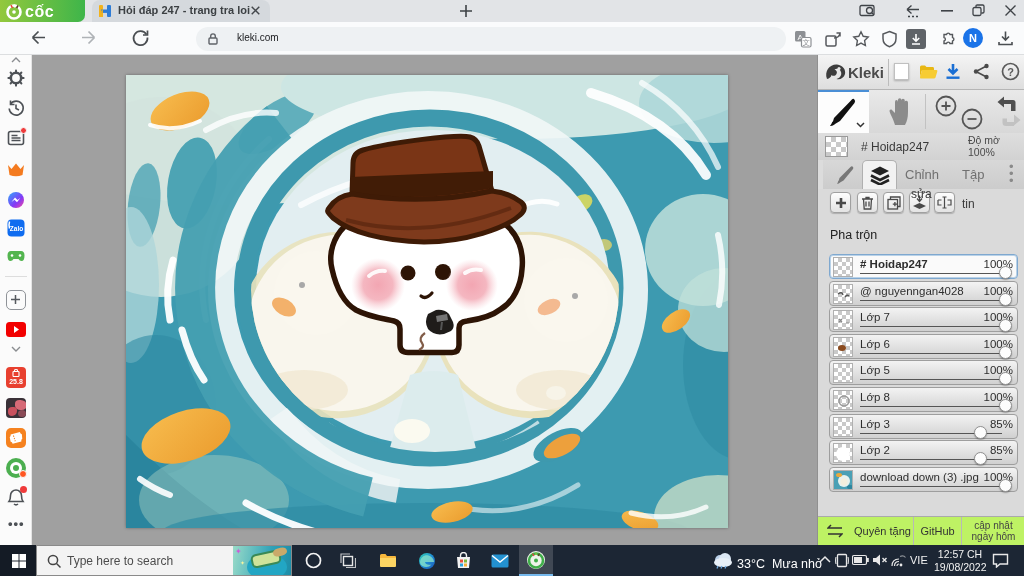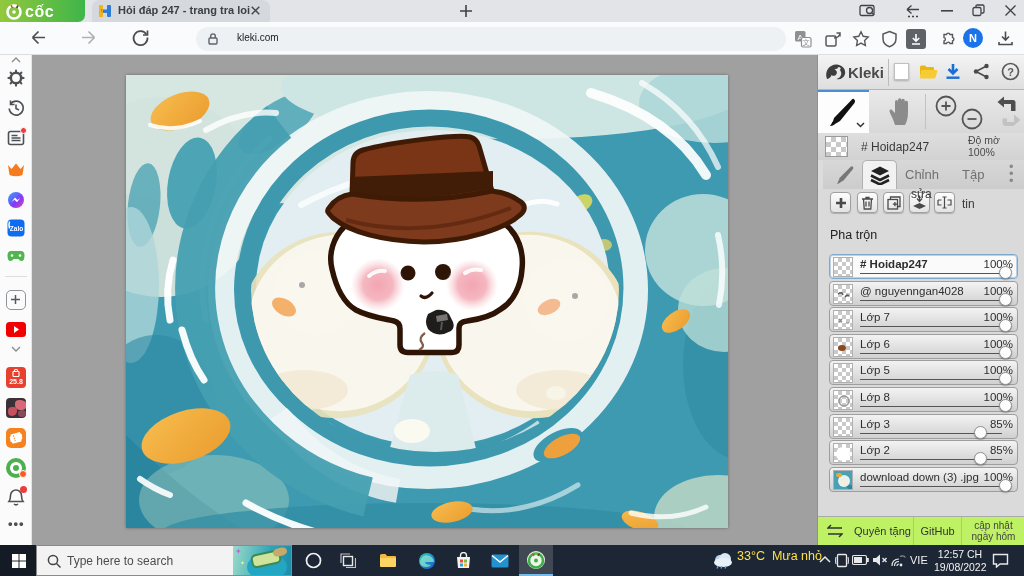--- a/index.html
+++ b/index.html
@@ -638,21 +638,21 @@
       <path d="M13.5 3.5 L12 6" stroke="#5a3b22" stroke-width="1.4"></path>
       <path d="M10 2.5 L10 5" stroke="#8cc63e" stroke-width="1.4"></path>
     </svg>
   </div>
   <svg class="abs" style="left:712px;top:7px" width="22" height="17" viewBox="0 0 22 17">
     <circle cx="8" cy="8" r="5" fill="#b9cfe8"></circle>
     <circle cx="13" cy="7" r="6" fill="#dbe7f4"></circle>
     <ellipse cx="11" cy="10.5" rx="9" ry="4.5" fill="#e8f0f8"></ellipse>
     <path d="M6 14 L5 16.5 M10 14 L9 16.5 M14 14 L13 16.5" stroke="#6fa8dc" stroke-width="1.3"></path>
   </svg>
-  <div class="abs" style="left:737px;top:4px;font-size:12.5px;color:#fde047">33°C&nbsp; Mưa nhỏ</div>
+  <div class="abs" style="left:737px;top:12px;font-size:12.5px;color:#ffffff">33°C&nbsp; Mưa nhỏ</div>
   <svg class="abs" style="left:819px;top:10px" width="12" height="9" viewBox="0 0 12 9">
       <path d="M1 7 L6 2 L11 7" stroke="#e8e8e8" stroke-width="1.5" fill="none"></path>
     </svg>
   <svg class="abs" style="left:835px;top:8px" width="14" height="15" viewBox="0 0 14 15">
     <rect x="2.5" y="1.5" width="9" height="12" rx="1" fill="none" stroke="#e8e8e8" stroke-width="1.3"></rect>
     <path d="M1 4 Q0.2 7.5 1 11 M13 4 Q13.8 7.5 13 11" stroke="#e8e8e8" stroke-width="1.1" fill="none"></path>
   </svg>
   <svg class="abs" style="left:852px;top:9px" width="17" height="12" viewBox="0 0 17 12">
     <rect x="0.5" y="1.5" width="14" height="9" rx="1.5" fill="none" stroke="#e8e8e8" stroke-width="1.2"></rect>
     <rect x="2" y="3" width="8" height="6" fill="#e8e8e8"></rect>

